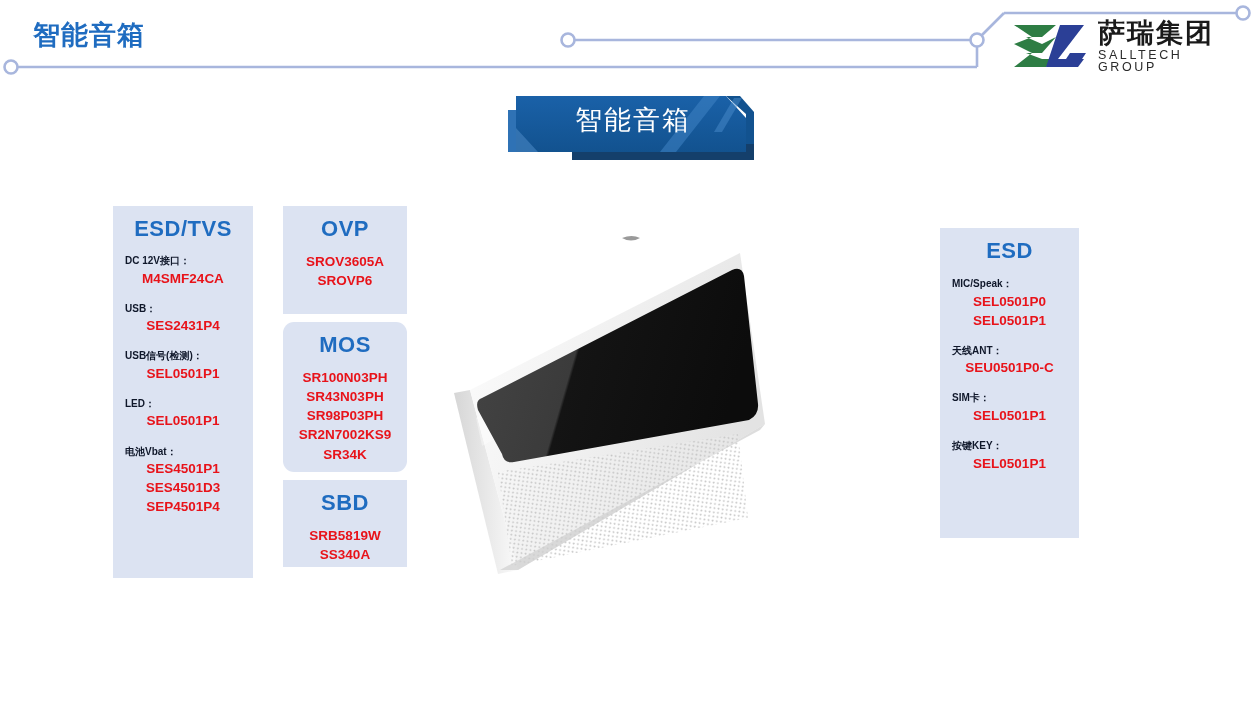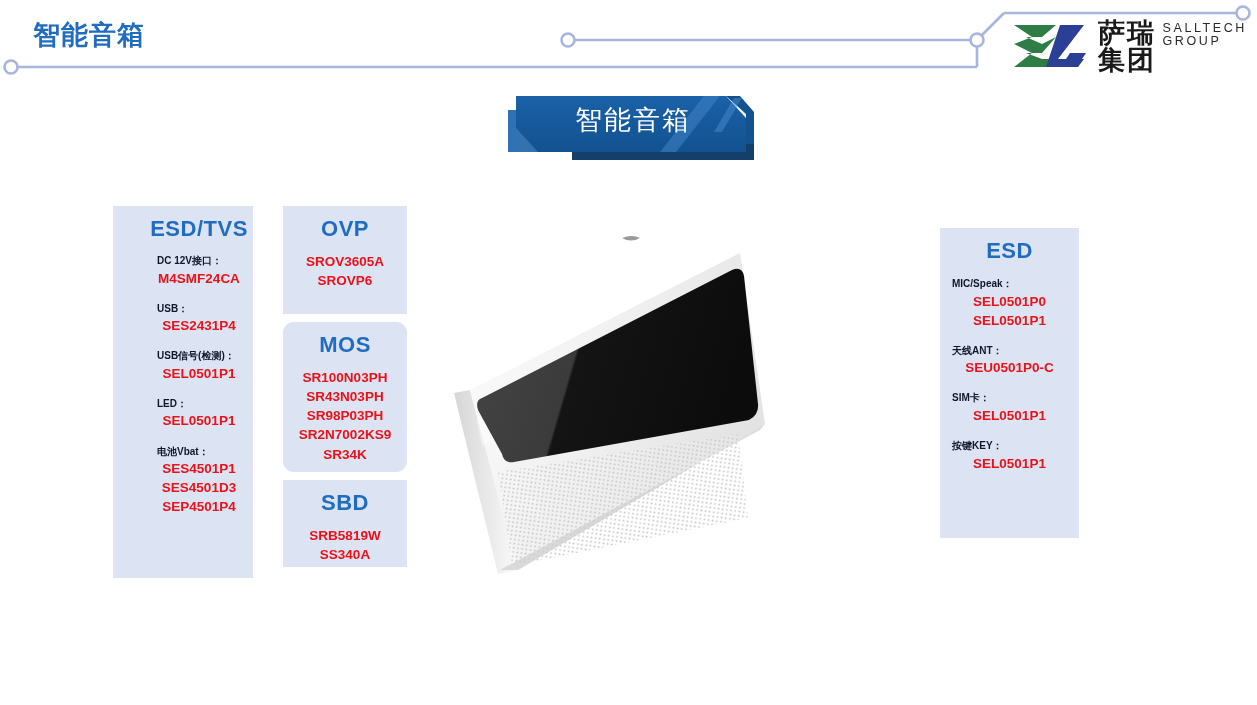--- a/index.html
+++ b/index.html
@@ -48,21 +48,21 @@
     top: 18px;
     width: 235px;
     height: 56px;
     display: flex;
     align-items: center;
     gap: 8px;
   }
   #logo-mark { width: 78px; height: 46px; flex: none; }
   #logo-text {
     display: flex;
-    flex-direction: row;
+    flex-direction: column;
     justify-content: center;
     line-height: 1;
   }
   #logo-cn {
     font-size: 27px;
     font-weight: bold;
     color: #1a1a1a;
     letter-spacing: 2px;
     font-family: "DejaVu Sans", "Liberation Sans", sans-serif;
   }
@@ -139,21 +139,21 @@
     color: #e8131a;
     font-size: 13.5px;
     font-weight: bold;
     line-height: 1.42;
     white-space: nowrap;
     text-align: center;
   }
   .spec-box.compact .spec-groups { padding: 0 10px; }
   .spec-box.compact .spec-title { margin-bottom: 10px; }
 
-  #box-esdtvs { left: 113px; top: 206px;  width: 140px; height: 372px; padding-left: 32px; }
+  #box-esdtvs { left: 113px; top: 206px;  width: 140px; height: 372px; }
   #box-ovp    { left: 283px; top: 206px;  width: 124px; height: 108px; }
   #box-mos    { left: 283px; top: 322px;  width: 124px; height: 150px; border-radius: 11px; }
   #box-sbd    { left: 283px; top: 480px;  width: 124px; height: 87px; }
   #box-esd    { left: 940px; top: 228px;  width: 139px; height: 310px; }
 </style>
 </head>
 <body>
 
 <div id="header">
 

